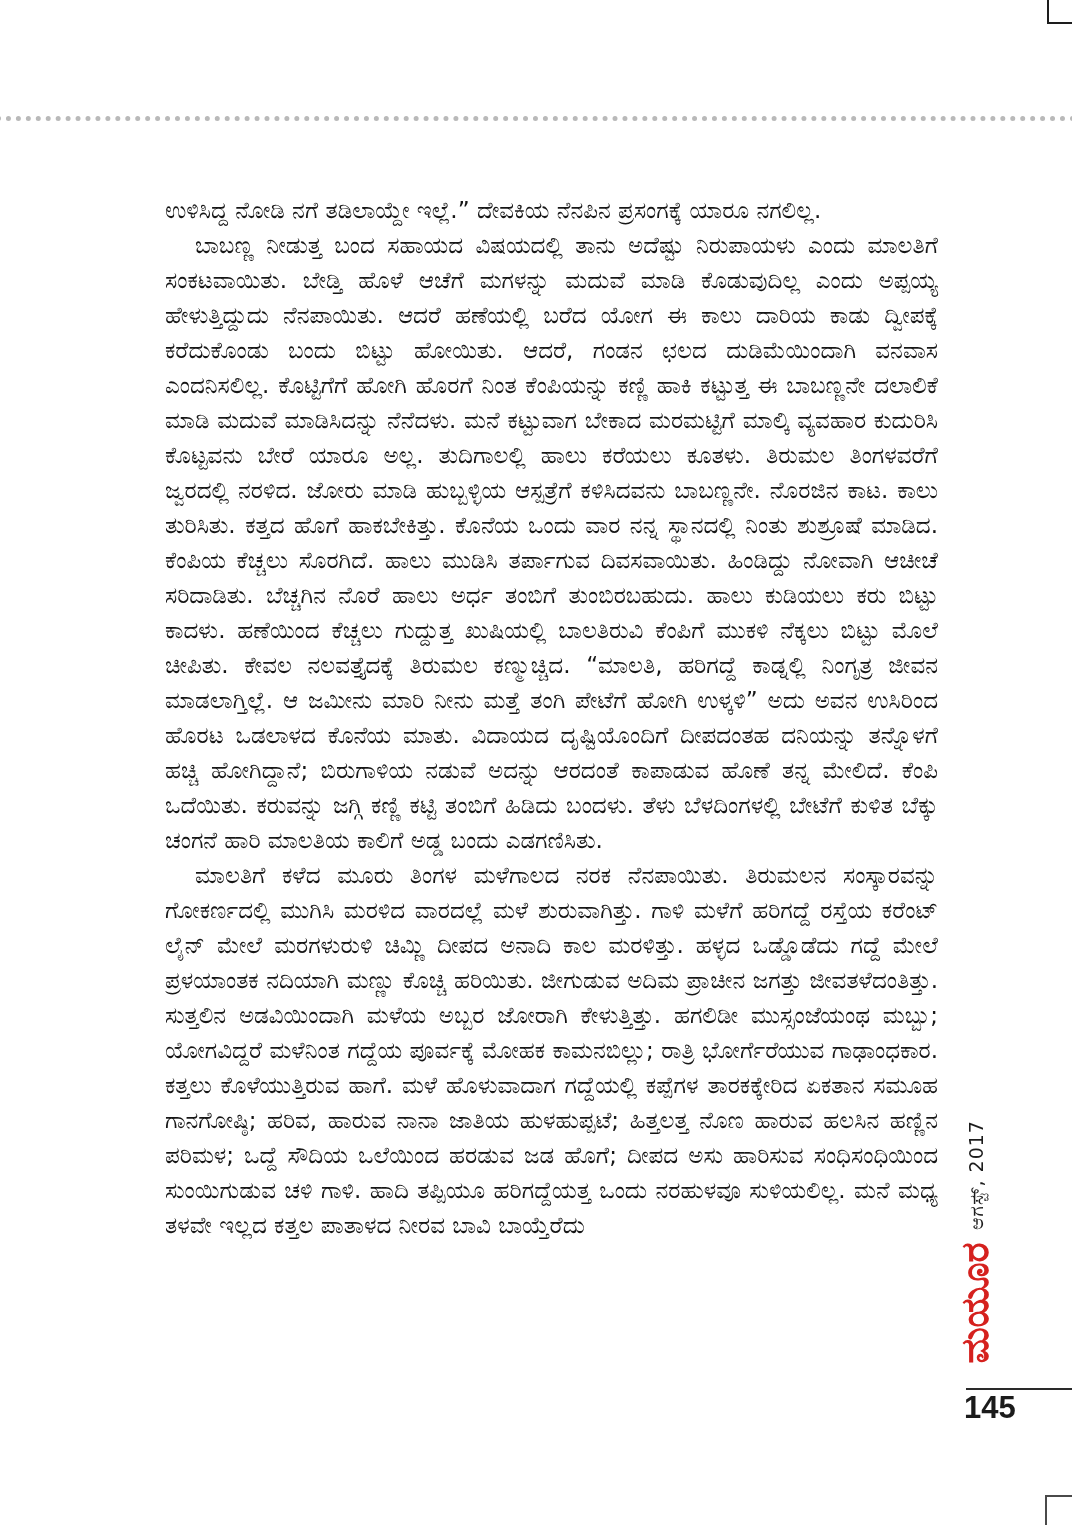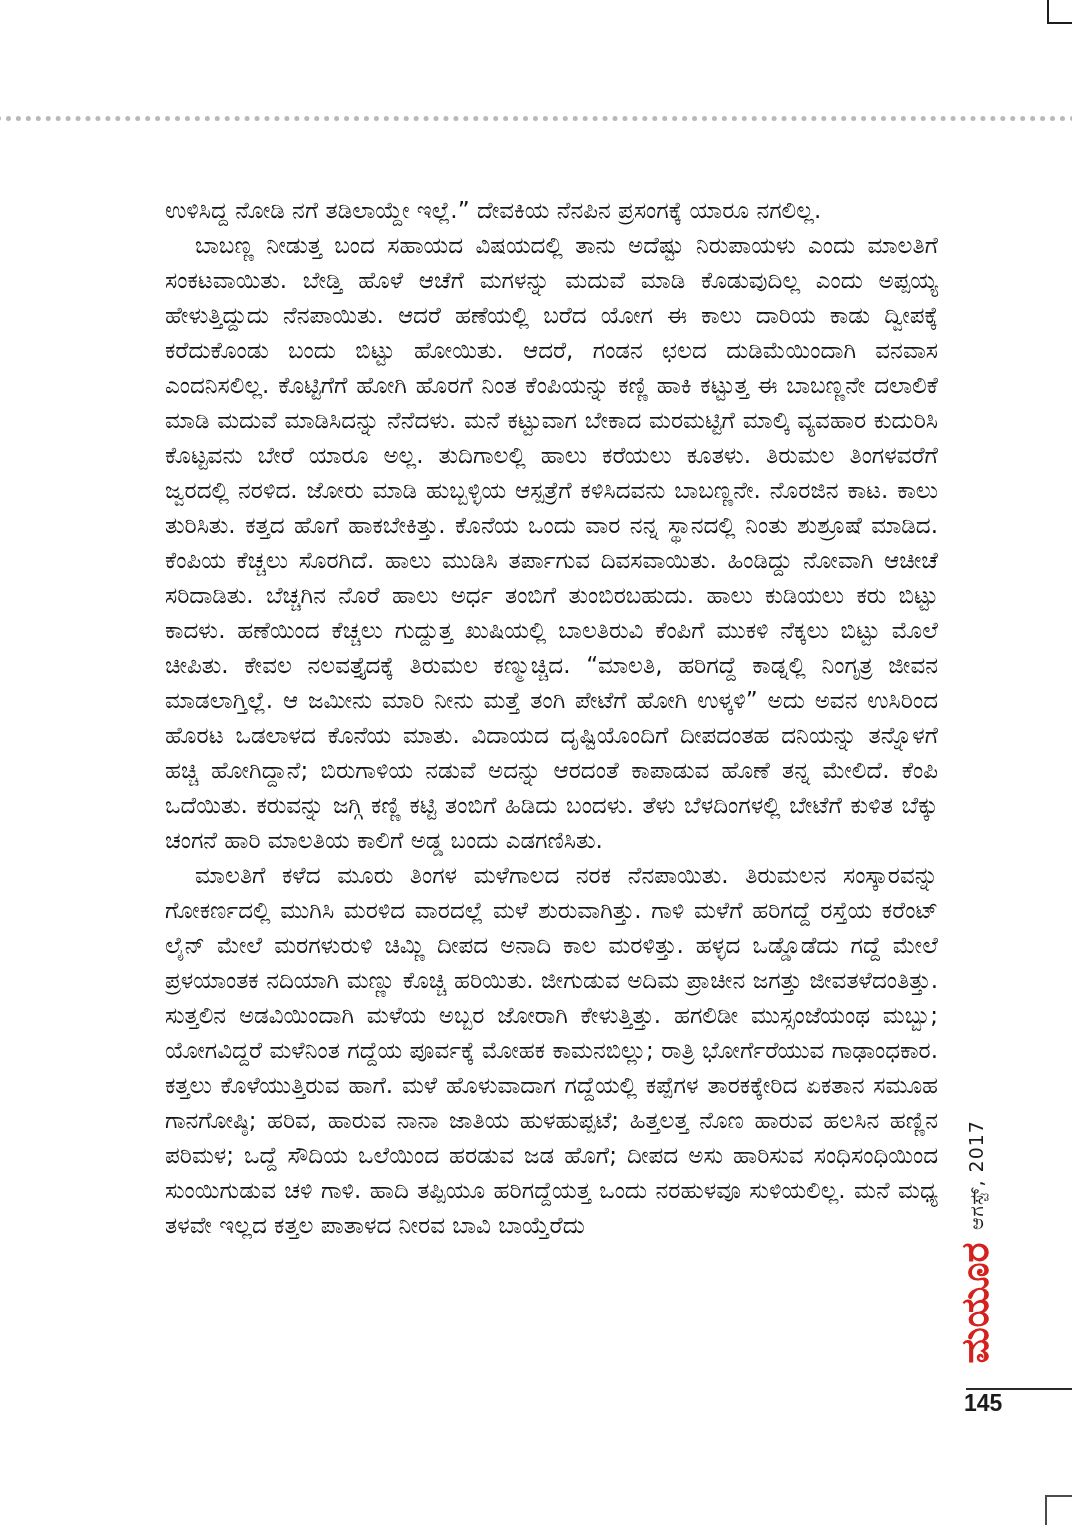--- a/index.html
+++ b/index.html
@@ -82,21 +82,21 @@
   .pageno-rule {
     position: absolute;
     left: 966px; top: 1388px;
     width: 106px; height: 2px;
     background: #2a2a2a;
   }
   .pageno {
     position: absolute;
     left: 964px; top: 1390px;
     font-family: "Liberation Sans", sans-serif;
-    font-size: 23px;
+    font-size: 31px;
     font-weight: bold;
     color: #1b1b1b;
   }
 </style>
 </head>
 <body>
 
 <div>
 
   <div class="dotted-rule"></div>

